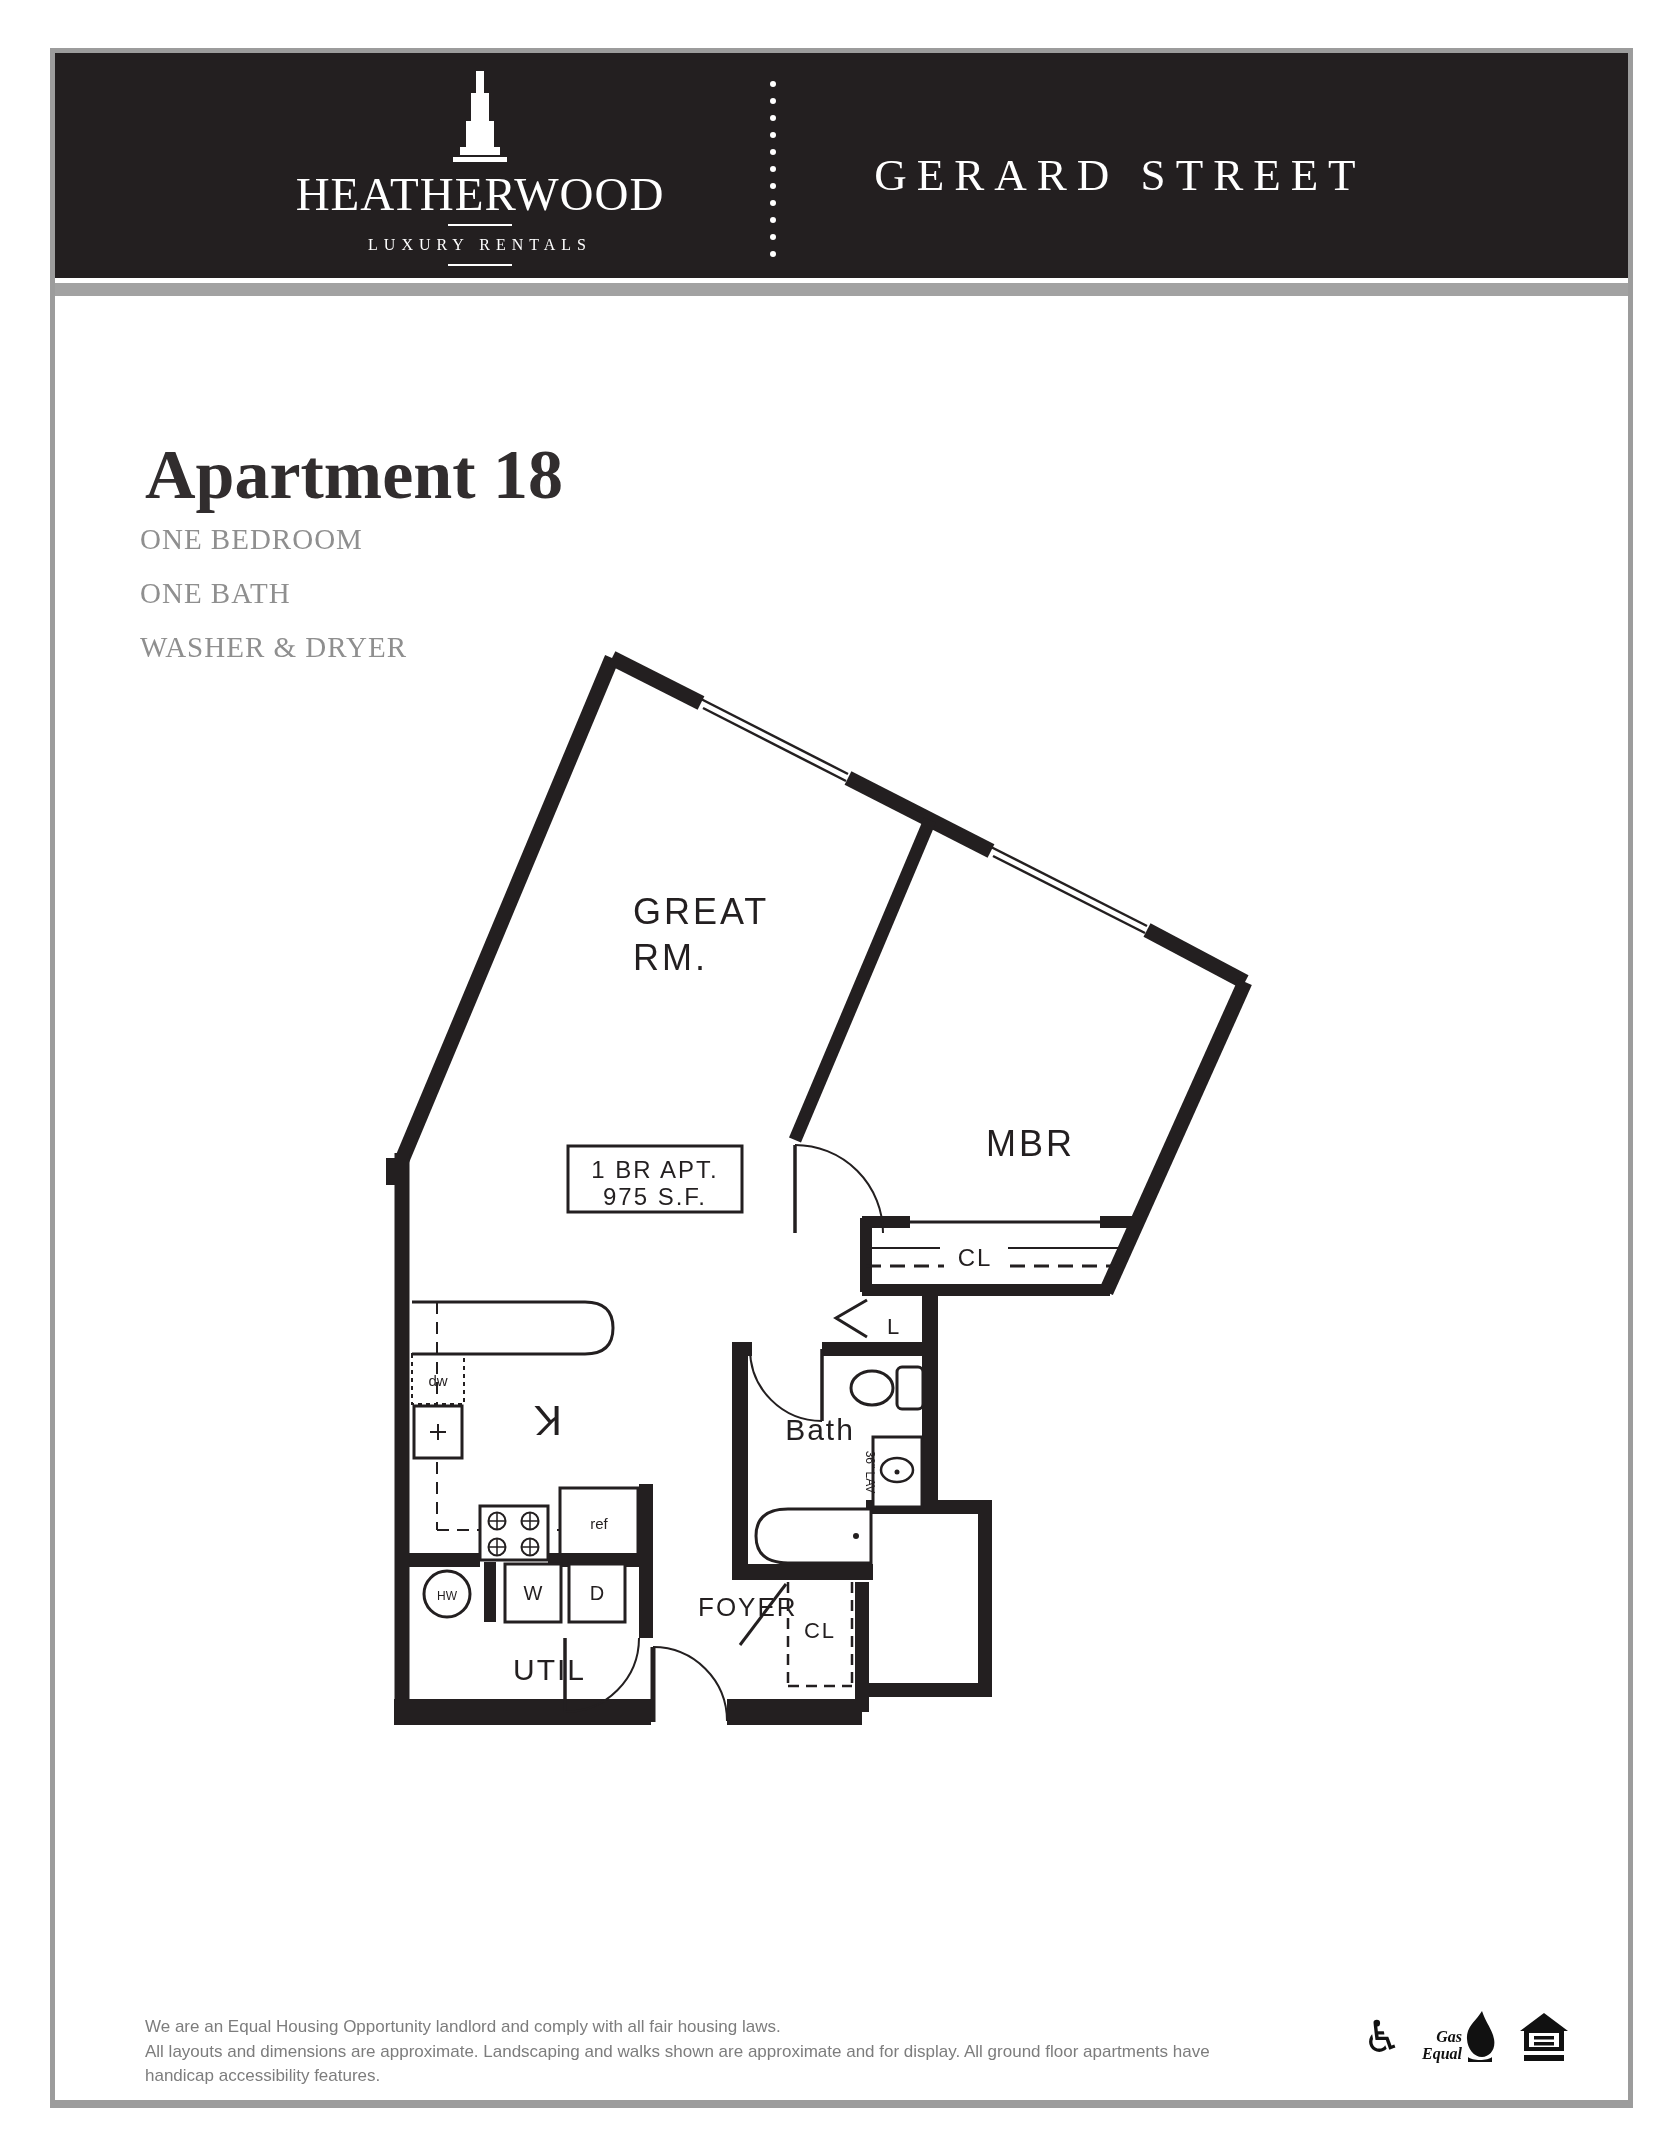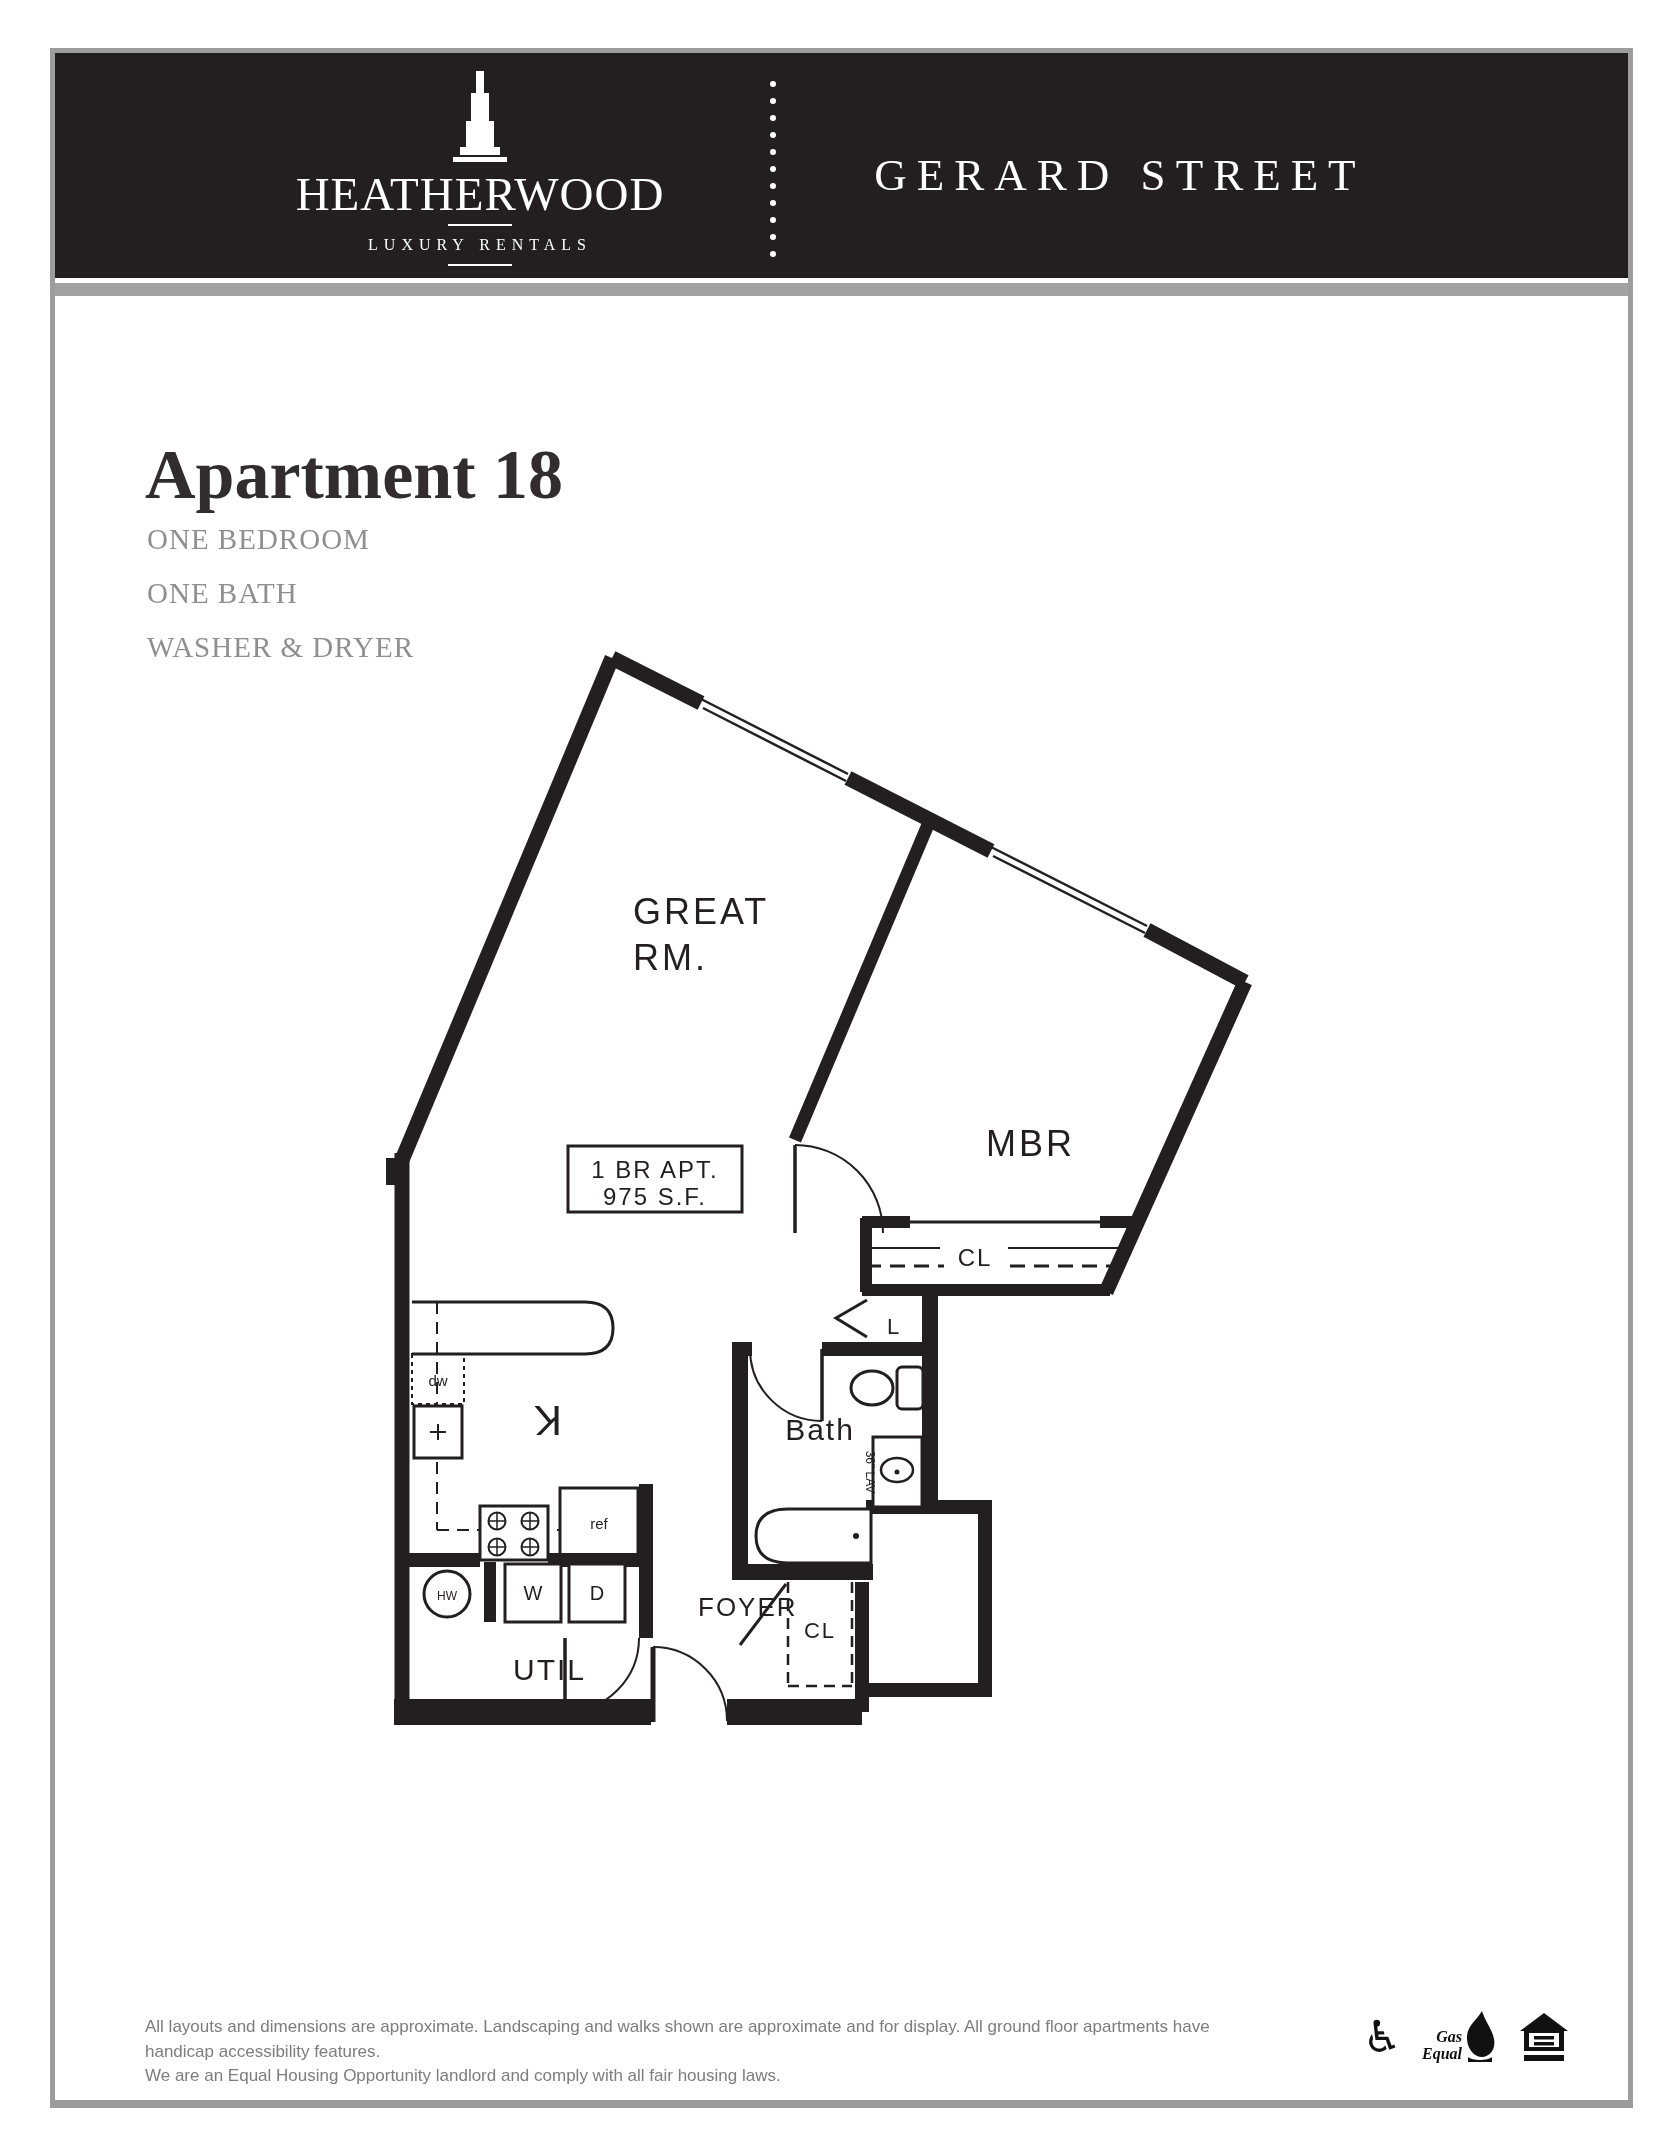--- a/index.html
+++ b/index.html
@@ -15,21 +15,21 @@
   .logo-tag-row{display:flex;align-items:center;justify-content:center;gap:10px;margin-top:6px;flex-direction:column;}
   .logo-tag-row .rule{width:64px;height:2px;background:#fff;}
   .logo-tagline{font-family:"Liberation Serif",serif;font-size:16px;letter-spacing:6px;white-space:nowrap;}
   .dots{position:absolute;left:715px;top:28px;display:flex;flex-direction:column;gap:11px;}
   .dots span{width:6px;height:6px;border-radius:50%;background:#fff;}
   .property-name{position:absolute;left:800px;top:96px;width:530px;text-align:center;color:#fff;
                  font-family:"Liberation Serif",serif;font-size:45px;letter-spacing:10px;white-space:nowrap;}
   
   .apt-title{position:absolute;left:90px;top:382px;font-family:"Liberation Serif",serif;
              font-weight:bold;font-size:70px;color:#312d2e;}
-  .features{position:absolute;left:92px;top:470px;}
+  .features{position:absolute;left:85px;top:470px;}
   .features div{font-family:"Liberation Serif",serif;font-size:29px;color:#8f8f8f;
                 letter-spacing:1px;margin-bottom:21px;}
   
   .plan-svg{position:absolute;left:325px;top:587px;}
   .plan-svg text{font-family:"Liberation Sans",sans-serif;fill:#231f20;}
   .lbl{letter-spacing:3px;}
   .lbl-sm{letter-spacing:2px;}
   
   .disclaimer{position:absolute;left:90px;top:1962px;width:1080px;font-size:17px;line-height:1.45;color:#7d7d7d;}
   .foot-icons{position:absolute;right:58px;top:1958px;display:flex;align-items:center;gap:20px;}
@@ -245,22 +245,22 @@
       <text x="533" y="1600" font-size="20" text-anchor="middle">W</text>
       <text x="597" y="1600" font-size="20" text-anchor="middle">D</text>
       <text x="447" y="1600" font-size="12" text-anchor="middle">HW</text>
       <text class="lbl-sm" x="513" y="1680" font-size="30">UTIL</text>
       <text class="lbl-sm" x="698" y="1616" font-size="26">FOYER</text>
       <text class="lbl-sm" x="820" y="1638" font-size="22" text-anchor="middle">CL</text>
     </g>
   </svg>
 
   <div class="disclaimer">
+    <div>We are an Equal Housing Opportunity landlord and comply with all fair housing laws.</div>
     <div>All layouts and dimensions are approximate. Landscaping and walks shown are approximate and for display. All ground floor apartments have handicap accessibility features.</div>
-    <div>We are an Equal Housing Opportunity landlord and comply with all fair housing laws.</div>
   </div>
 
   <div class="foot-icons">
     <div class="wheelchair">♿</div>
     <div class="gasheat">
       <div class="txt">
         <div>Gas</div>
         <div>Equal</div>
       </div>
       <svg width="40" height="52" viewBox="0 0 40 52">

